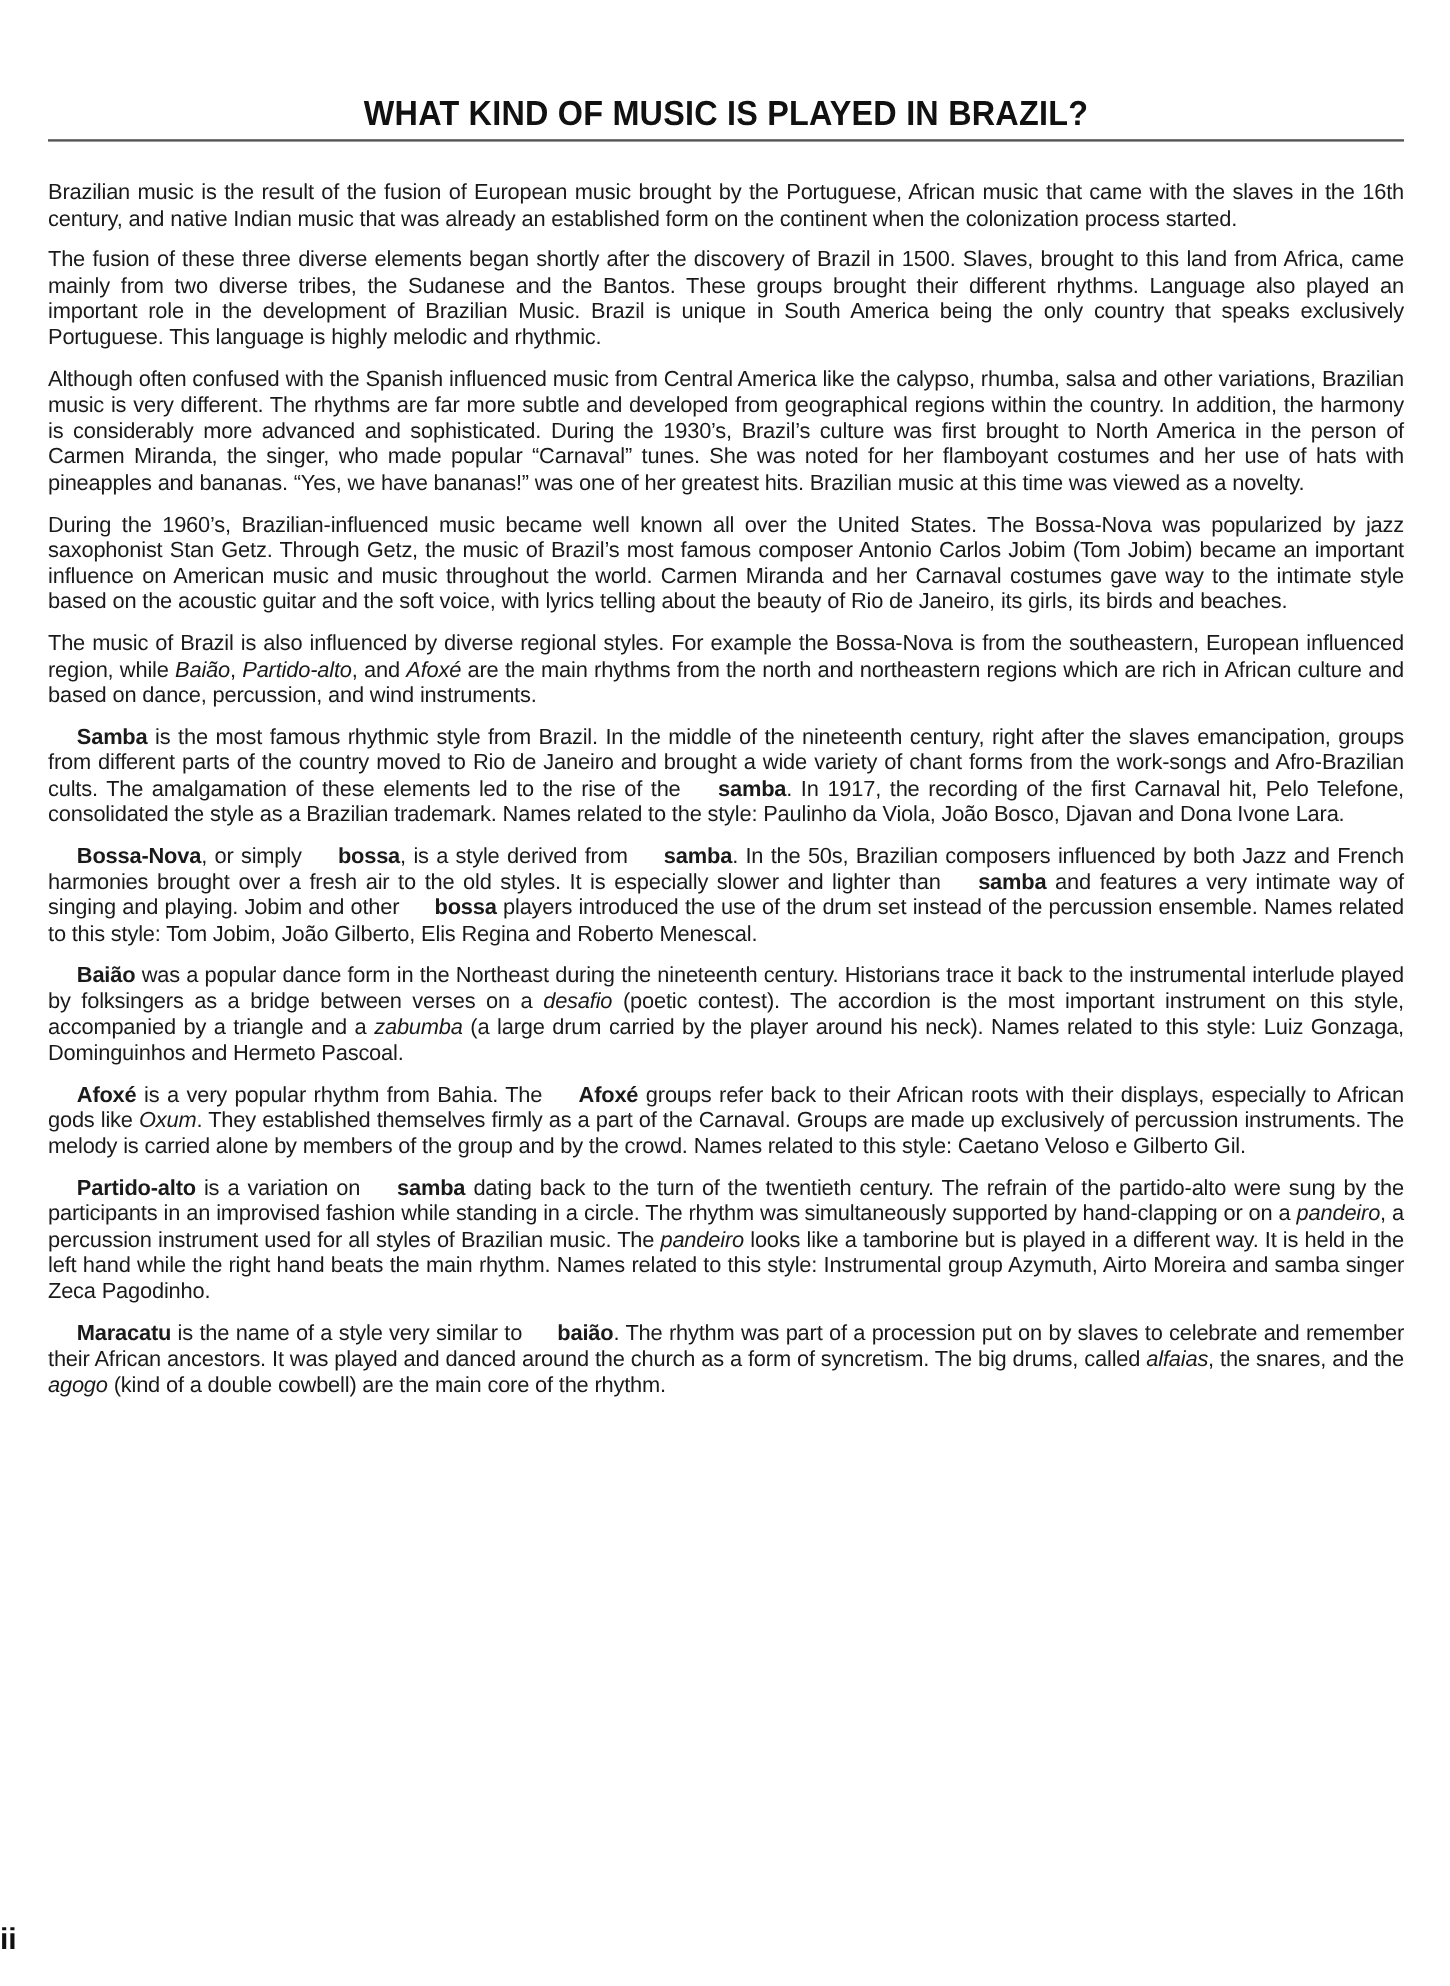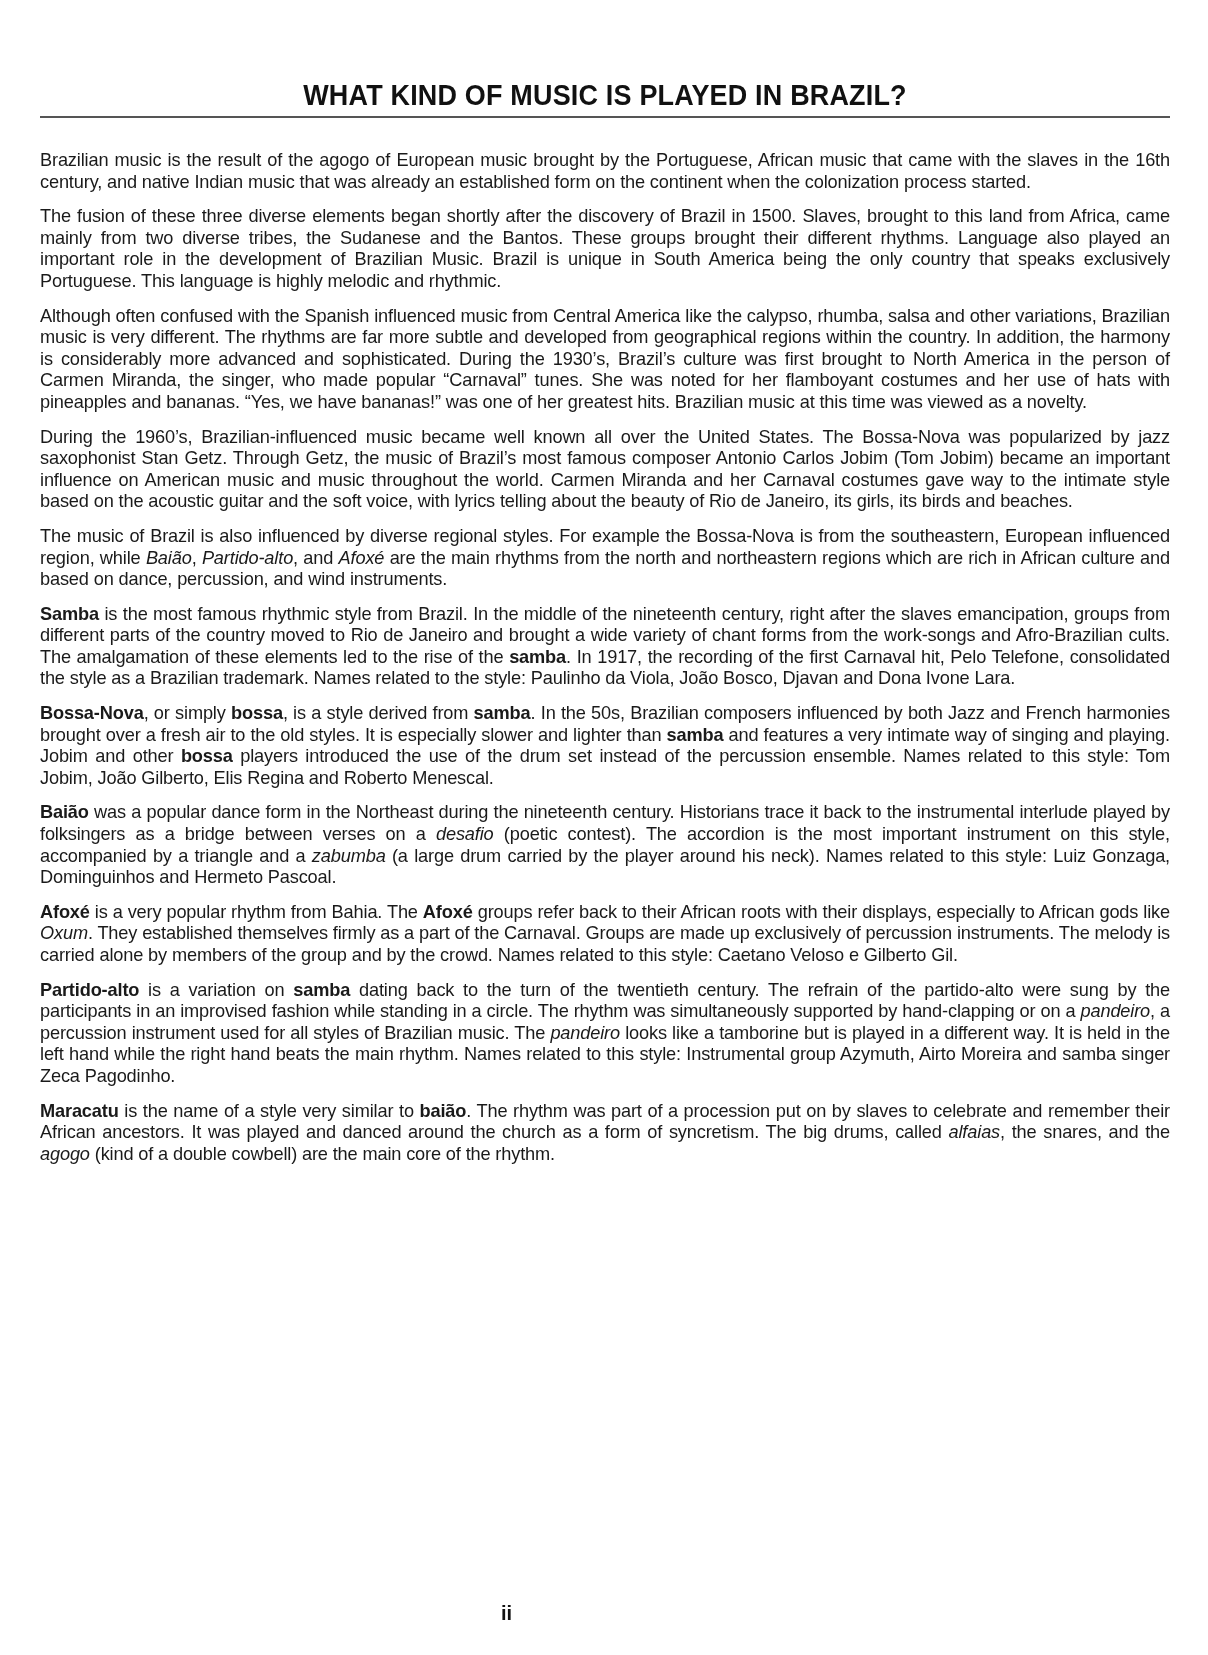--- a/index.html
+++ b/index.html
@@ -27,36 +27,36 @@
       border: none;
     }
     .body-text { margin-top: 32px; }
     .para {
       margin: 0 0 13px 0;
       font-size: 18.2px;
       line-height: 21.6px;
       text-align: justify;
       letter-spacing: -0.15px;
     }
-    .para b { font-weight: bold; }
+    .para b { font-weight: bold; margin-left: 24px; }
     .para i { font-style: italic; }
     .page-number {
       position: absolute; left: 0; width: 1013px; top: 1602px;
-      text-align: center; font-weight: bold; font-size: 20px;
+      font-weight: bold; font-size: 25px;
       font-family: "Liberation Sans", sans-serif; color: #111;
     }
   </style>
 </head>
 <body>
 
 <div class="page">
   <h1 class="title">WHAT KIND OF MUSIC IS PLAYED IN BRAZIL?</h1>
   <hr class="rule">
   <div class="body-text" id="body-text">
-      <p class="para"><span>Brazilian music is the result of the agogo of European music brought by the Portuguese, African music that came with the slaves in the 16th century, and native Indian music that was already an established form on the continent when the colonization process started.</span></p>
+      <p class="para"><span>Brazilian music is the result of the fusion of European music brought by the Portuguese, African music that came with the slaves in the 16th century, and native Indian music that was already an established form on the continent when the colonization process started.</span></p>
       <p class="para"><span>The fusion of these three diverse elements began shortly after the discovery of Brazil in 1500. Slaves, brought to this land from Africa, came mainly from two diverse tribes, the Sudanese and the Bantos. These groups brought their different rhythms. Language also played an important role in the development of Brazilian Music. Brazil is unique in South America being the only country that speaks exclusively Portuguese. This language is highly melodic and rhythmic.</span></p>
       <p class="para"><span>Although often confused with the Spanish influenced music from Central America like the calypso, rhumba, salsa and other variations, Brazilian music is very different. The rhythms are far more subtle and developed from geographical regions within the country. In addition, the harmony is considerably more advanced and sophisticated. During the 1930’s, Brazil’s culture was first brought to North America in the person of Carmen Miranda, the singer, who made popular “Carnaval” tunes. She was noted for her flamboyant costumes and her use of hats with pineapples and bananas. “Yes, we have bananas!” was one of her greatest hits. Brazilian music at this time was viewed as a novelty.</span></p>
       <p class="para"><span>During the 1960’s, Brazilian-influenced music became well known all over the United States. The Bossa-Nova was popularized by jazz saxophonist Stan Getz. Through Getz, the music of Brazil’s most famous composer Antonio Carlos Jobim (Tom Jobim) became an important influence on American music and music throughout the world. Carmen Miranda and her Carnaval costumes gave way to the intimate style based on the acoustic guitar and the soft voice, with lyrics telling about the beauty of Rio de Janeiro, its girls, its birds and beaches.</span></p>
       <p class="para"><span>The music of Brazil is also influenced by diverse regional styles. For example the Bossa-Nova is from the southeastern, European influenced region, while </span><i>Baião</i><span>, </span><i>Partido-alto</i><span>, and </span><i>Afoxé</i><span> are the main rhythms from the north and northeastern regions which are rich in African culture and based on dance, percussion, and wind instruments.</span></p>
       <p class="para"><b>Samba</b><span> is the most famous rhythmic style from Brazil. In the middle of the nineteenth century, right after the slaves emancipation, groups from different parts of the country moved to Rio de Janeiro and brought a wide variety of chant forms from the work-songs and Afro-Brazilian cults. The amalgamation of these elements led to the rise of the </span><b>samba</b><span>. In 1917, the recording of the first Carnaval hit, Pelo Telefone, consolidated the style as a Brazilian trademark. Names related to the style: Paulinho da Viola, João Bosco, Djavan and Dona Ivone Lara.</span></p>
       <p class="para"><b>Bossa-Nova</b><span>, or simply </span><b>bossa</b><span>, is a style derived from </span><b>samba</b><span>. In the 50s, Brazilian composers influenced by both Jazz and French harmonies brought over a fresh air to the old styles. It is especially slower and lighter than </span><b>samba</b><span> and features a very intimate way of singing and playing. Jobim and other </span><b>bossa</b><span> players introduced the use of the drum set instead of the percussion ensemble. Names related to this style: Tom Jobim, João Gilberto, Elis Regina and Roberto Menescal.</span></p>
       <p class="para"><b>Baião</b><span> was a popular dance form in the Northeast during the nineteenth century. Historians trace it back to the instrumental interlude played by folksingers as a bridge between verses on a </span><i>desafio</i><span> (poetic contest). The accordion is the most important instrument on this style, accompanied by a triangle and a </span><i>zabumba</i><span> (a large drum carried by the player around his neck). Names related to this style: Luiz Gonzaga, Dominguinhos and Hermeto Pascoal.</span></p>
       <p class="para"><b>Afoxé</b><span> is a very popular rhythm from Bahia. The </span><b>Afoxé</b><span> groups refer back to their African roots with their displays, especially to African gods like </span><i>Oxum</i><span>. They established themselves firmly as a part of the Carnaval. Groups are made up exclusively of percussion instruments. The melody is carried alone by members of the group and by the crowd. Names related to this style: Caetano Veloso e Gilberto Gil.</span></p>
       <p class="para"><b>Partido-alto</b><span> is a variation on </span><b>samba</b><span> dating back to the turn of the twentieth century. The refrain of the partido-alto were sung by the participants in an improvised fashion while standing in a circle. The rhythm was simultaneously supported by hand-clapping or on a </span><i>pandeiro</i><span>, a percussion instrument used for all styles of Brazilian music. The </span><i>pandeiro</i><span> looks like a tamborine but is played in a different way. It is held in the left hand while the right hand beats the main rhythm. Names related to this style: Instrumental group Azymuth, Airto Moreira and samba singer Zeca Pagodinho.</span></p>
       <p class="para"><b>Maracatu</b><span> is the name of a style very similar to </span><b>baião</b><span>. The rhythm was part of a procession put on by slaves to celebrate and remember their African ancestors. It was played and danced around the church as a form of syncretism. The big drums, called </span><i>alfaias</i><span>, the snares, and the </span><i>agogo</i><span> (kind of a double cowbell) are the main core of the rhythm.</span></p>

